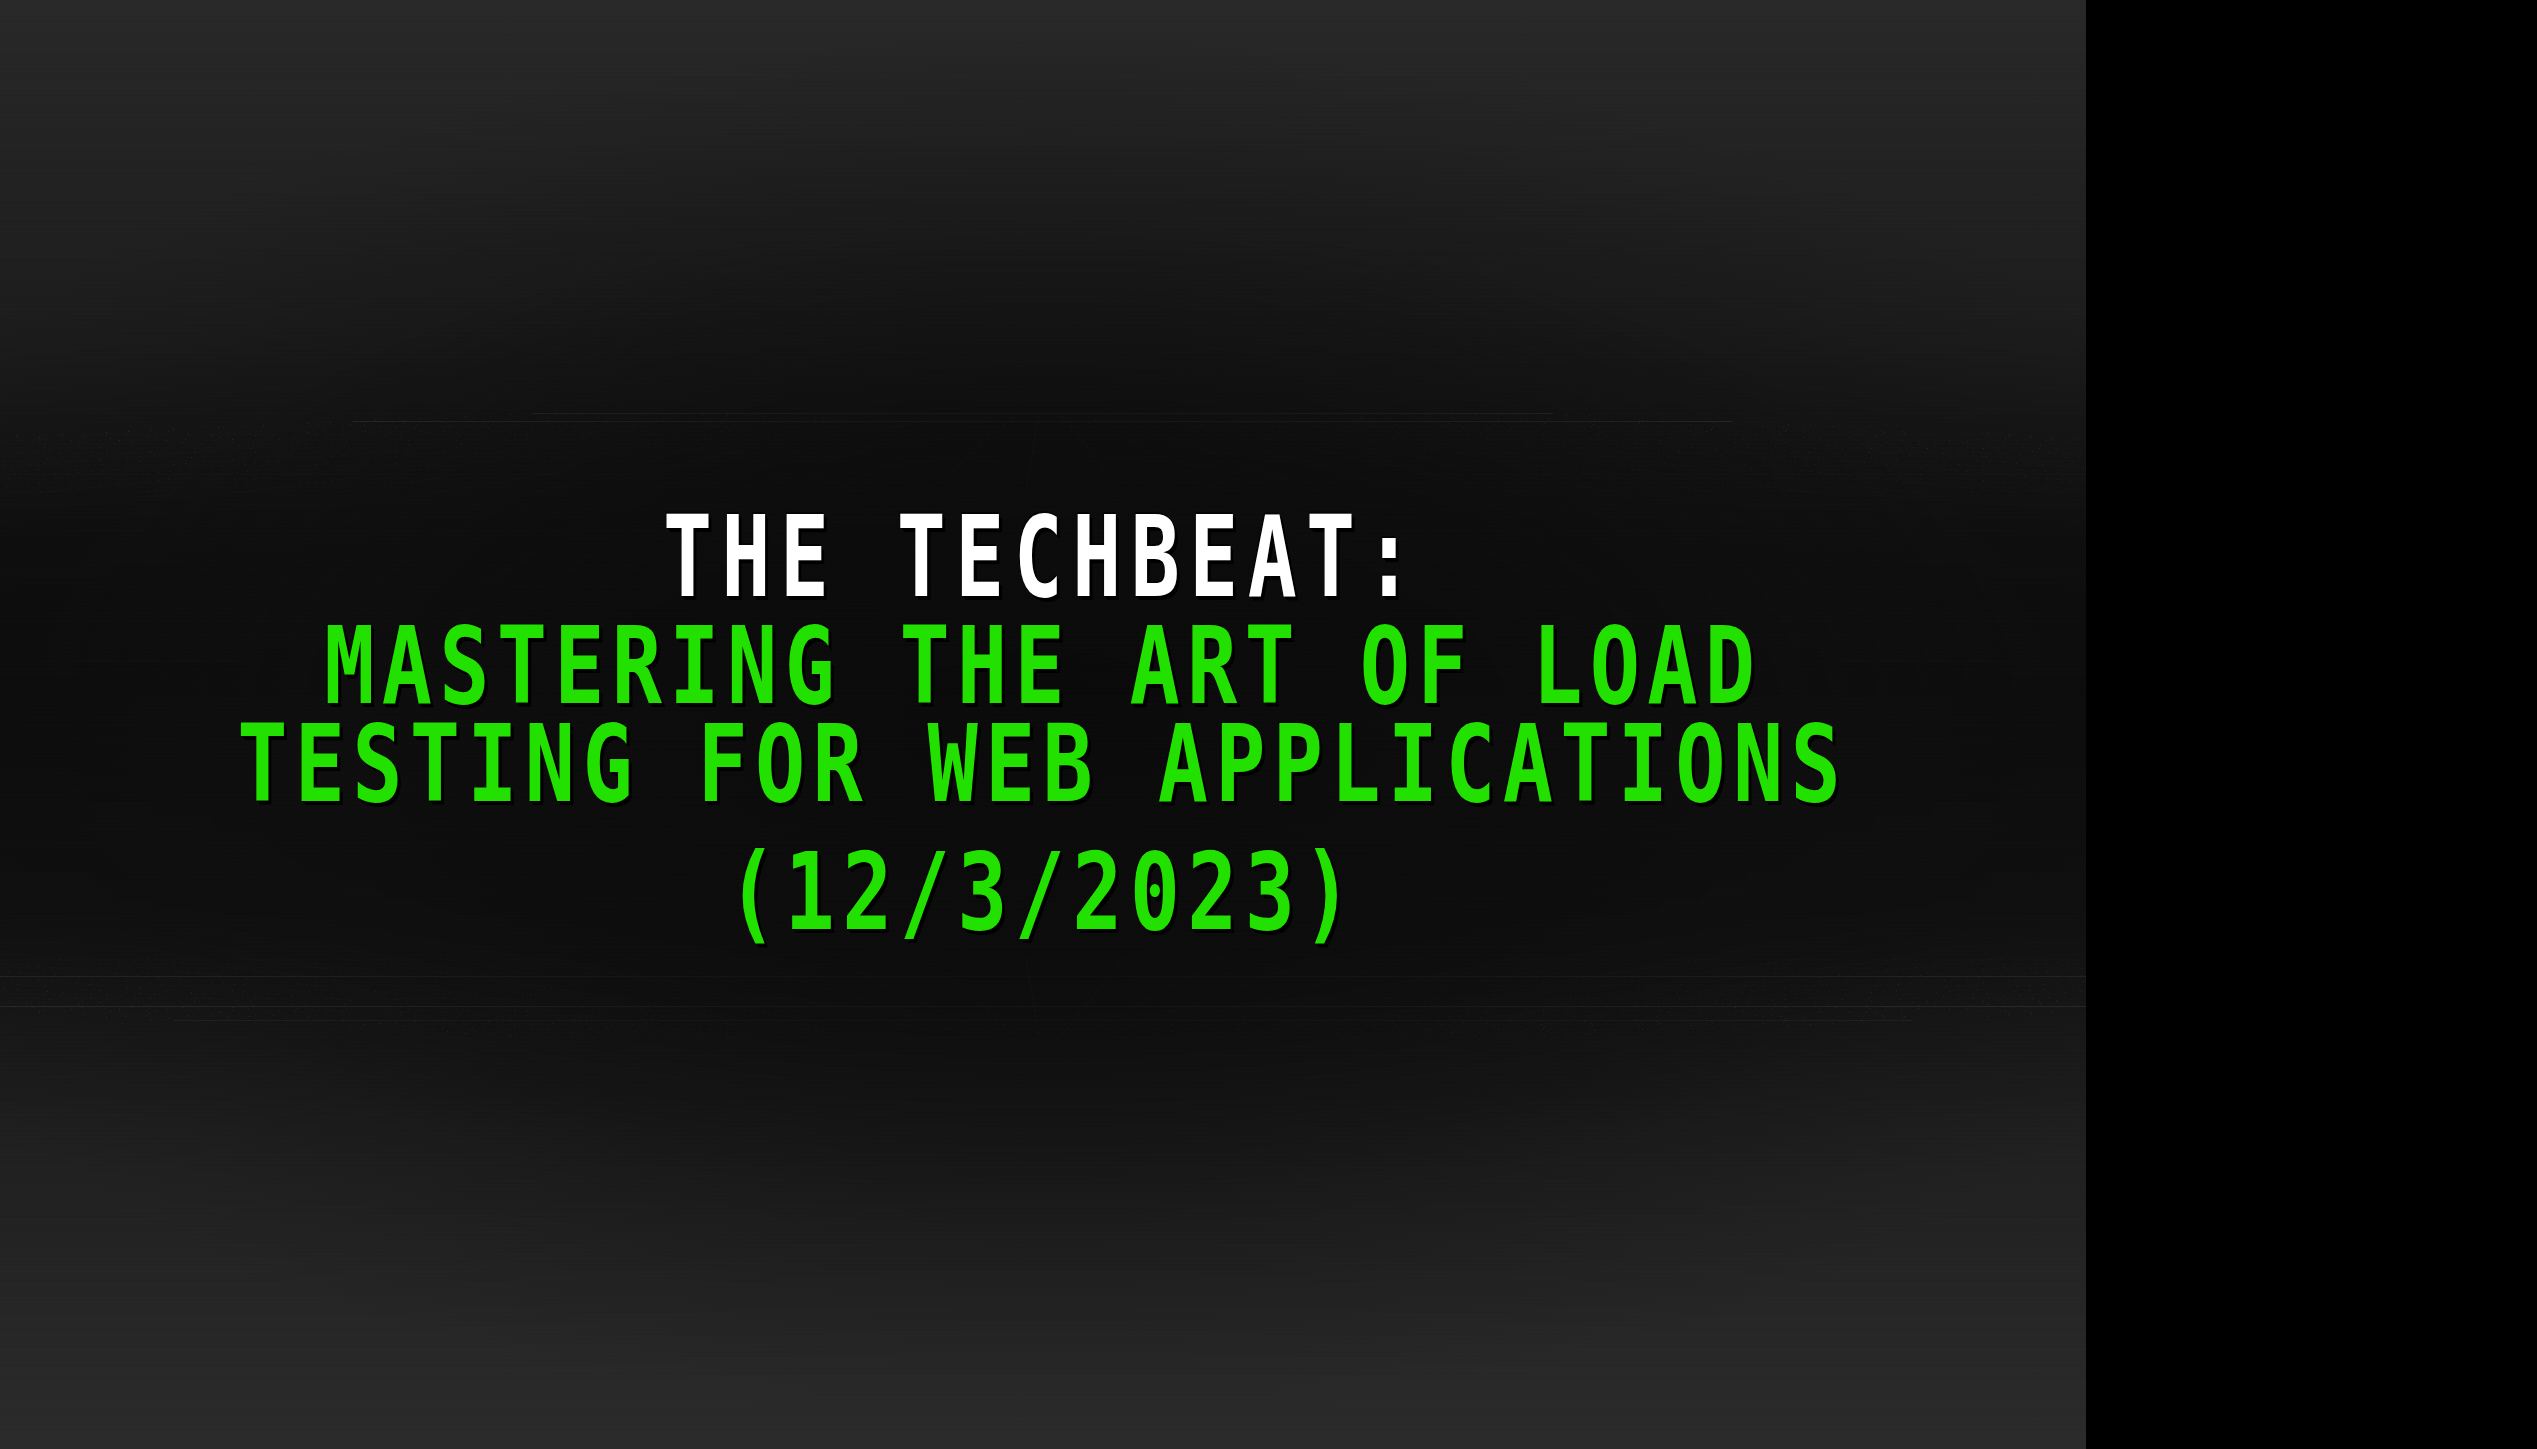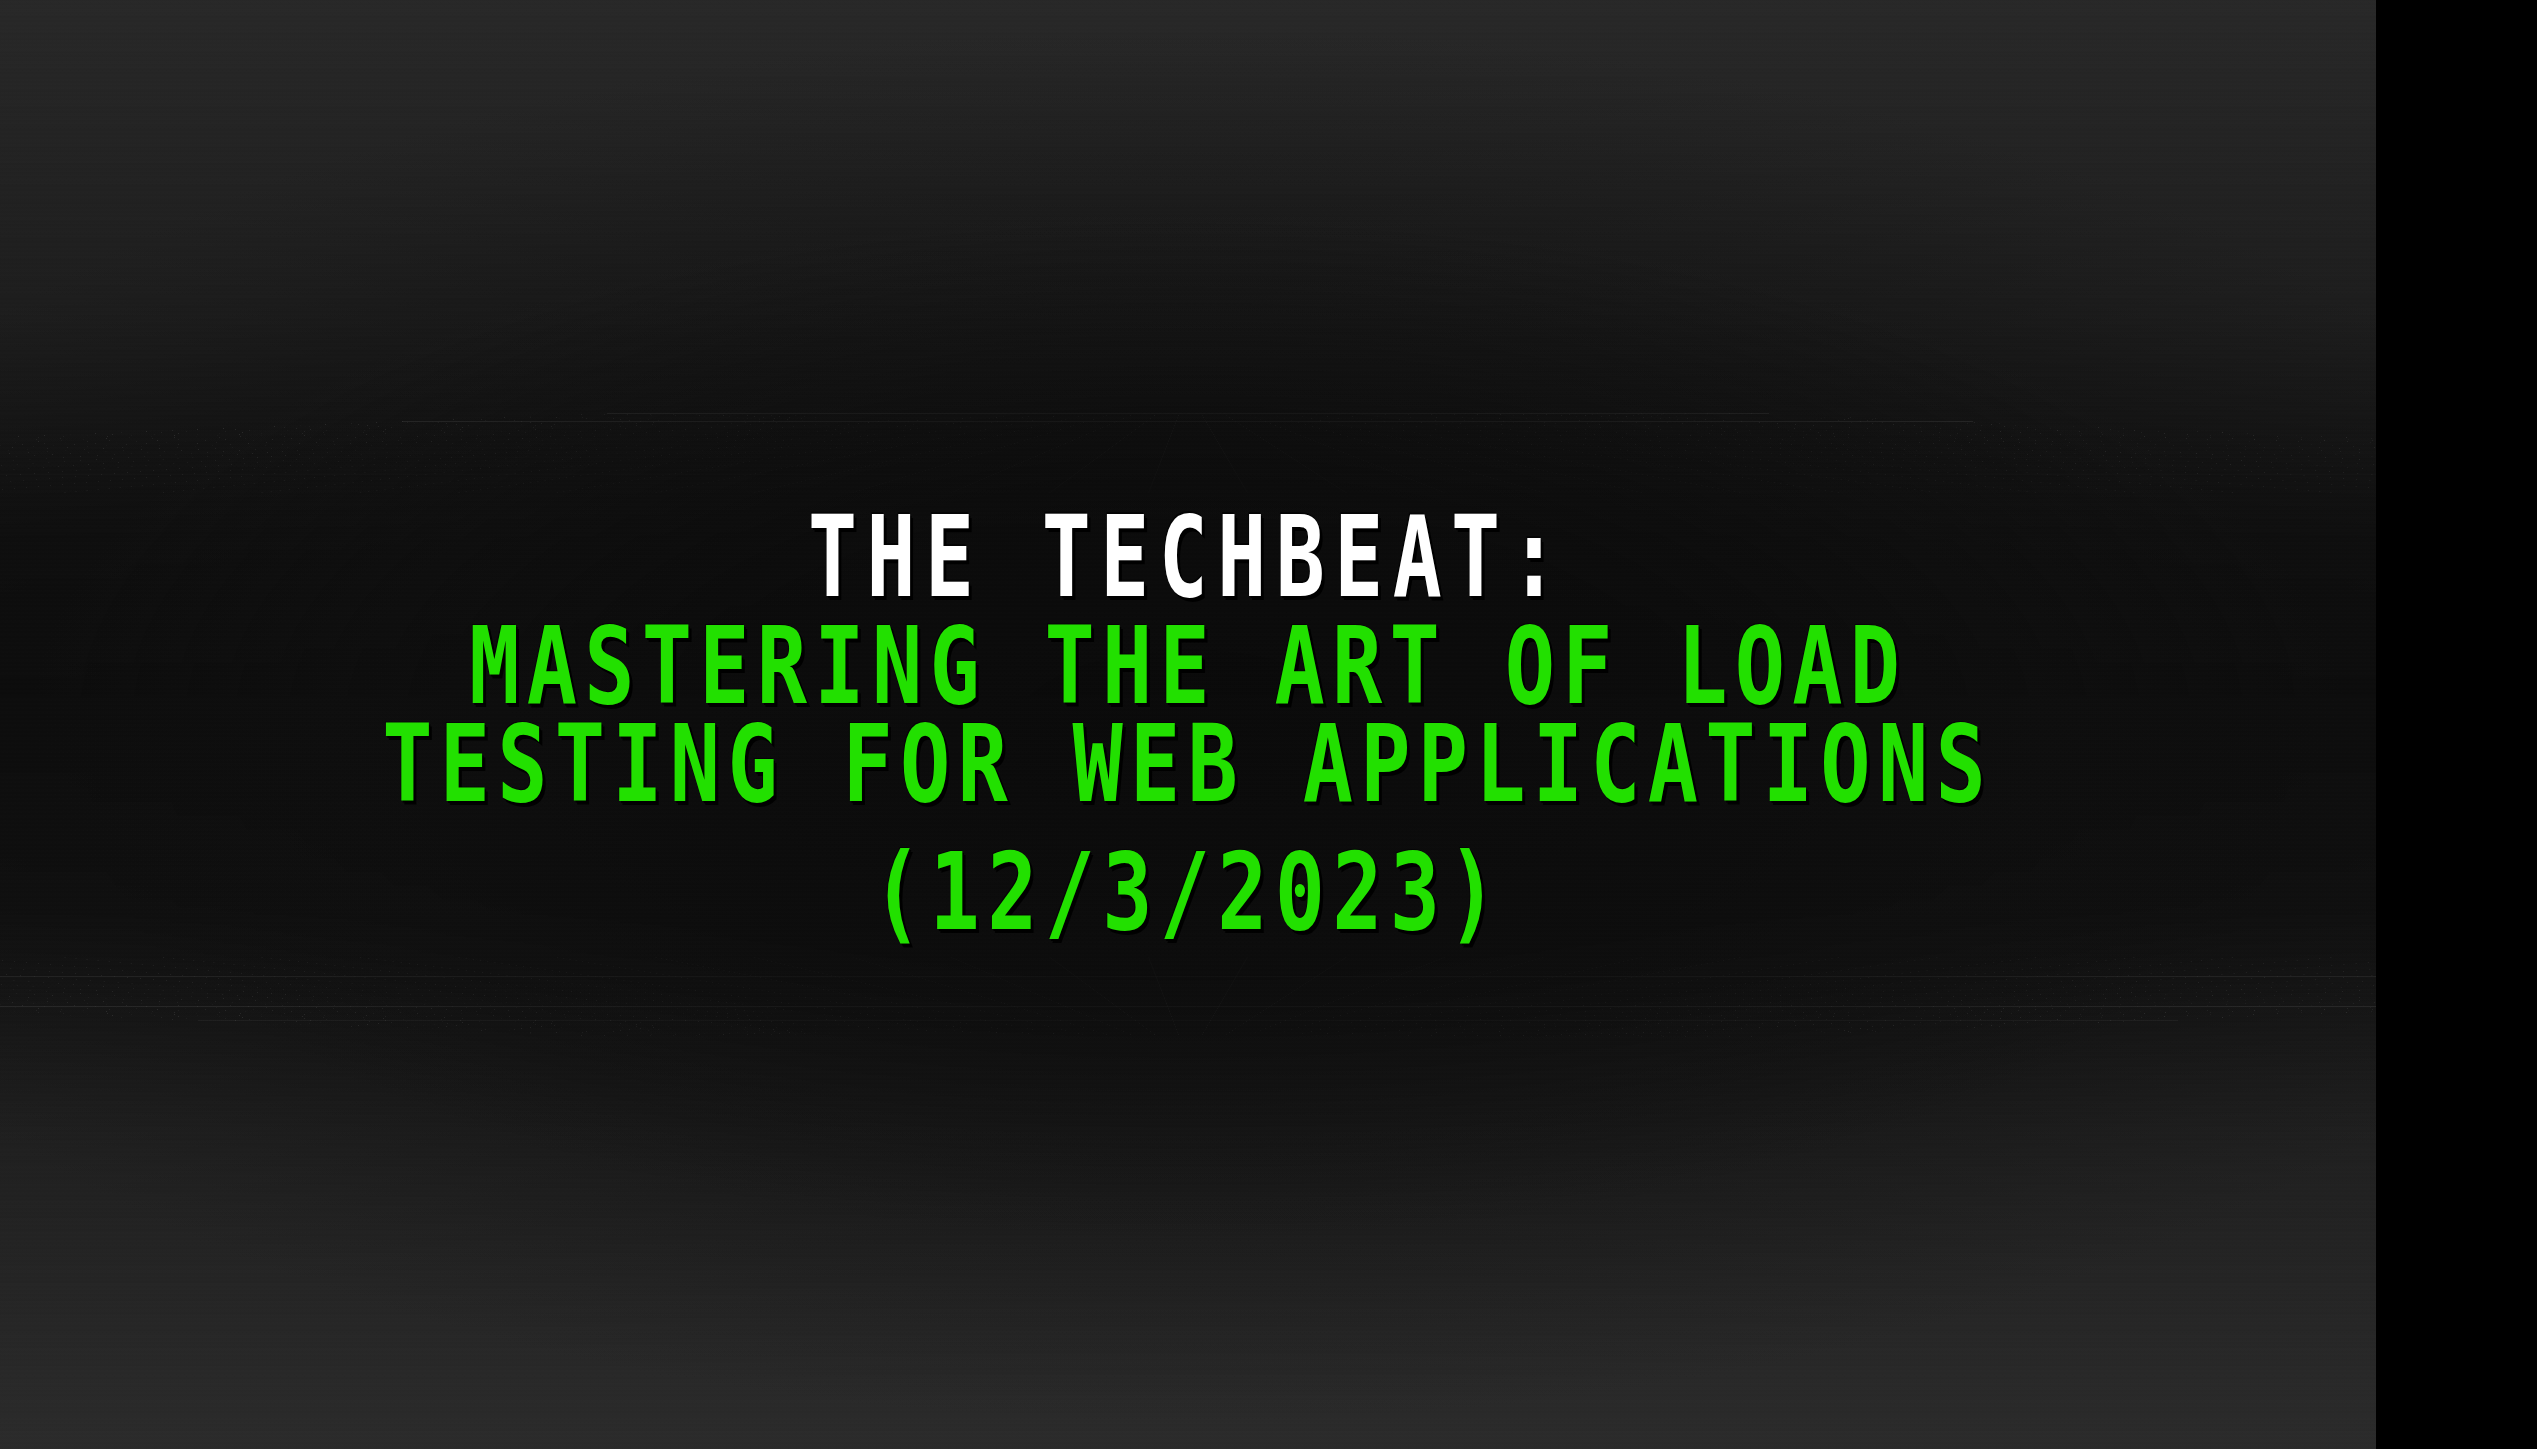--- a/index.html
+++ b/index.html
@@ -3,21 +3,21 @@
 <meta charset="utf-8">
 <title>TechBeat Cover</title>
 <style>
   html, body {
     margin: 0;
     padding: 0;
     background: #000;
   }
   #stage {
     position: relative;
-    width: 2376px;
+    width: 2086px;
     height: 1450px;
     overflow: hidden;
     background: #202020;
     font-family: "DejaVu Sans Mono", monospace;
   }
 
   
   .bg-base {
     position: absolute;
     inset: 0;

